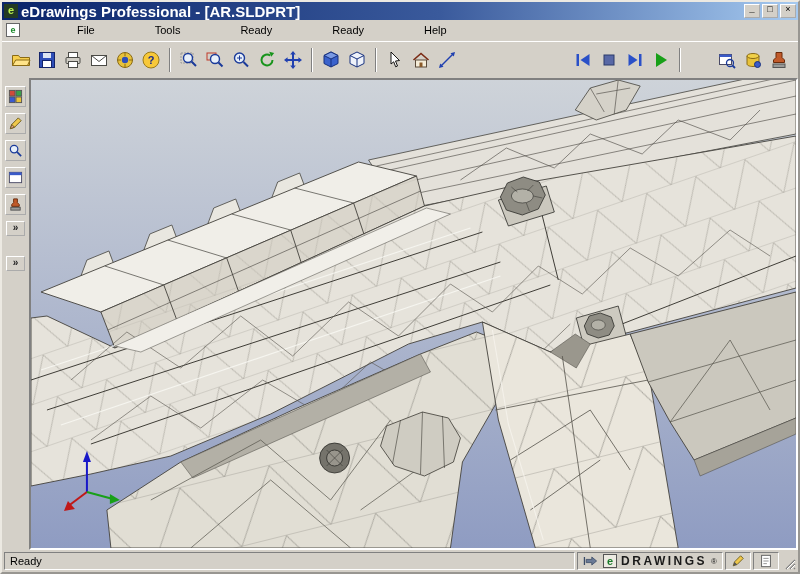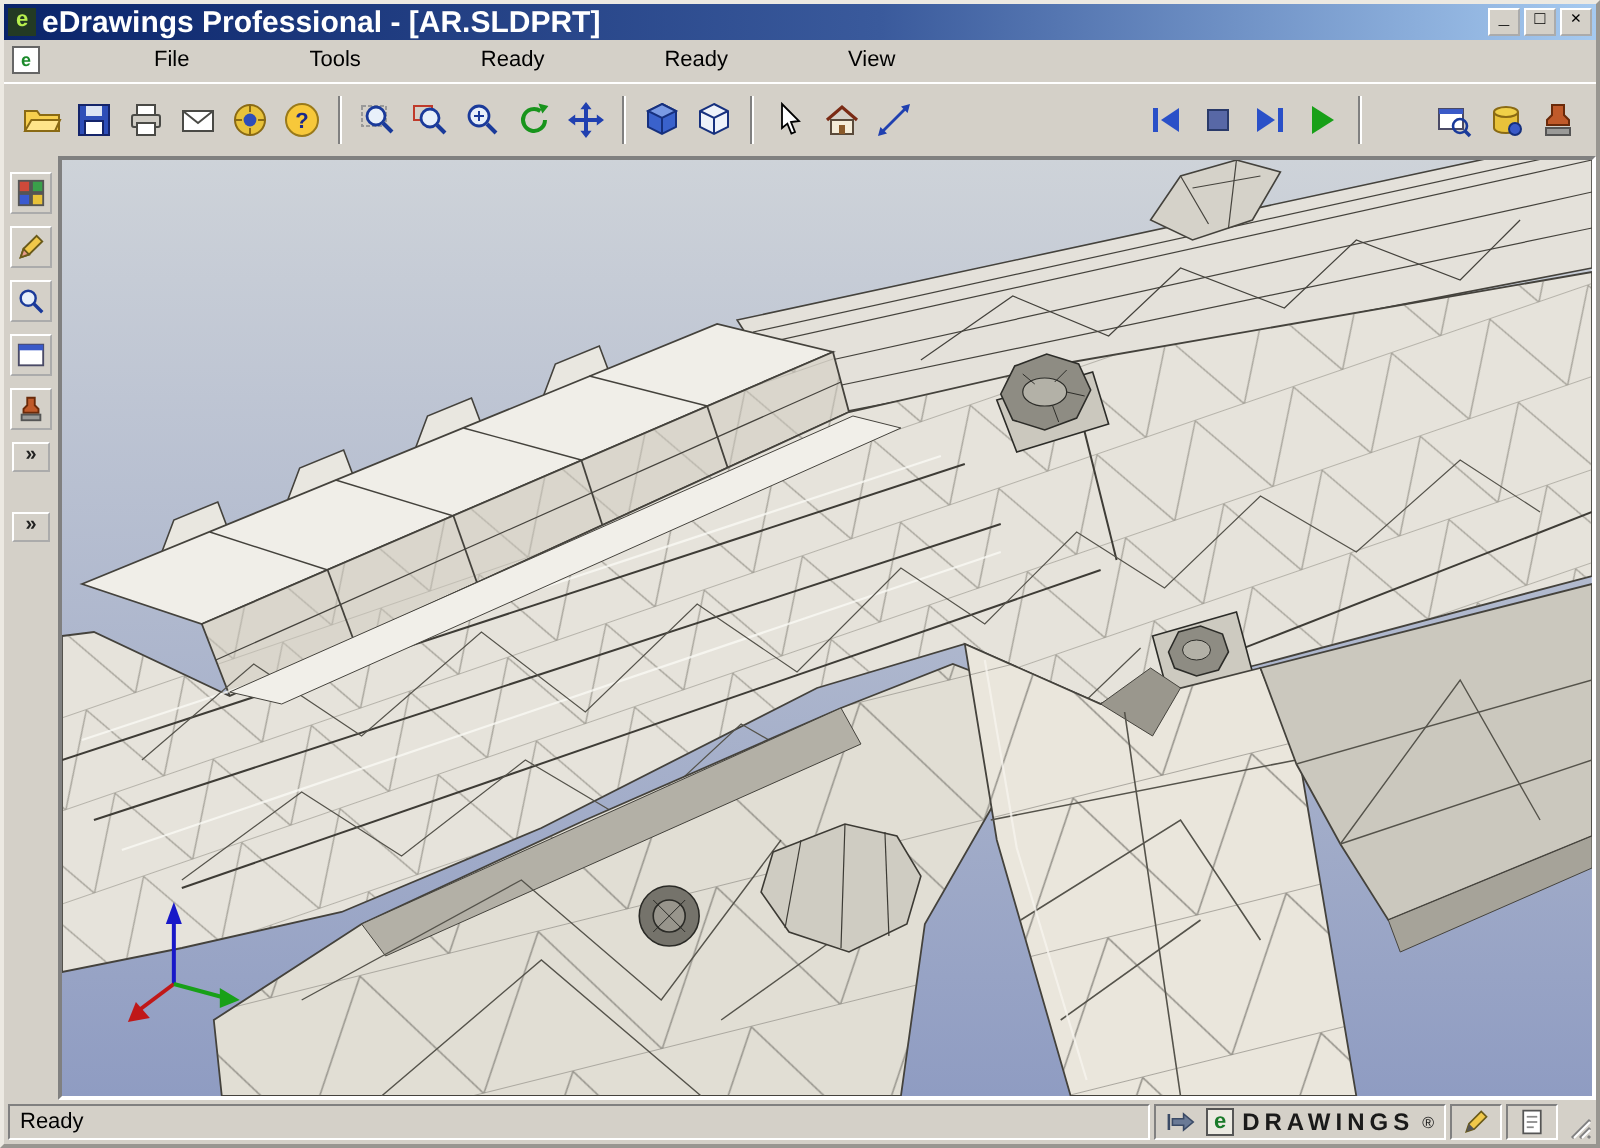--- a/index.html
+++ b/index.html
@@ -58,21 +58,21 @@
       <span class="capbtn">×</span>
     </span>
   </div>
 
   <div class="menubar">
     <span class="docicon">e</span>
     <span class="menuitem">File</span>
     <span class="menuitem">Tools</span>
     <span class="menuitem">Ready</span>
     <span class="menuitem">Ready</span>
-    <span class="menuitem">View</span>
+    <span class="menuitem">Help</span>
   </div>
 
   <div class="toolbar">
     <span class="tbtn">
         <svg width="20" height="20" viewBox="0 0 20 20">
           <path d="M1.5 5.5h6l1.5 2h9.5v8h-17z" fill="#f7cf4e" stroke="#8a6a14"></path>
           <path d="M1.5 15.5l3.2-5.5h14.3l-2.5 5.5z" fill="#ffe48a" stroke="#8a6a14"></path>
         </svg>
       </span>
     <span class="tbtn">

